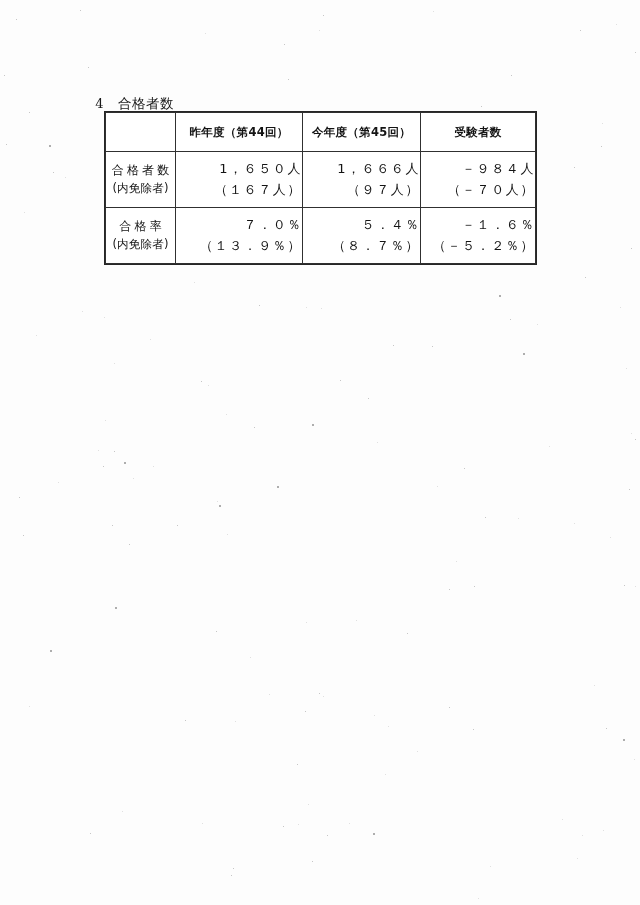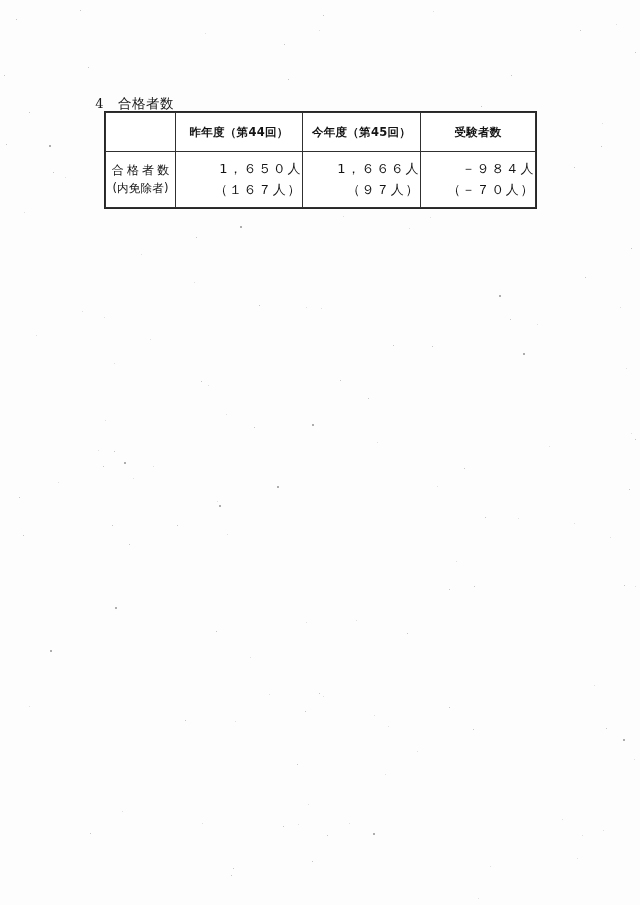--- a/index.html
+++ b/index.html
@@ -313,16 +313,34 @@
         </td>
         <td class="cell-value">
           <span class="main">1，６６６人</span>
           <span class="sub">（９７人）</span>
         </td>
         <td class="cell-value">
           <span class="main">－９８４人</span>
           <span class="sub">（－７０人）</span>
         </td>
       </tr>
+      <tr>
+        <td class="cell-label">
+          <span class="main">合格率</span>
+          <span class="sub">(内免除者)</span>
+        </td>
+        <td class="cell-value">
+          <span class="main">７．０％</span>
+          <span class="sub">（１３．９％）</span>
+        </td>
+        <td class="cell-value">
+          <span class="main">５．４％</span>
+          <span class="sub">（８．７％）</span>
+        </td>
+        <td class="cell-value">
+          <span class="main">－１．６％</span>
+          <span class="sub">（－５．２％）</span>
+        </td>
+      </tr>
     </tbody>
   </table>
 
 </div>
 
 </body></html>

